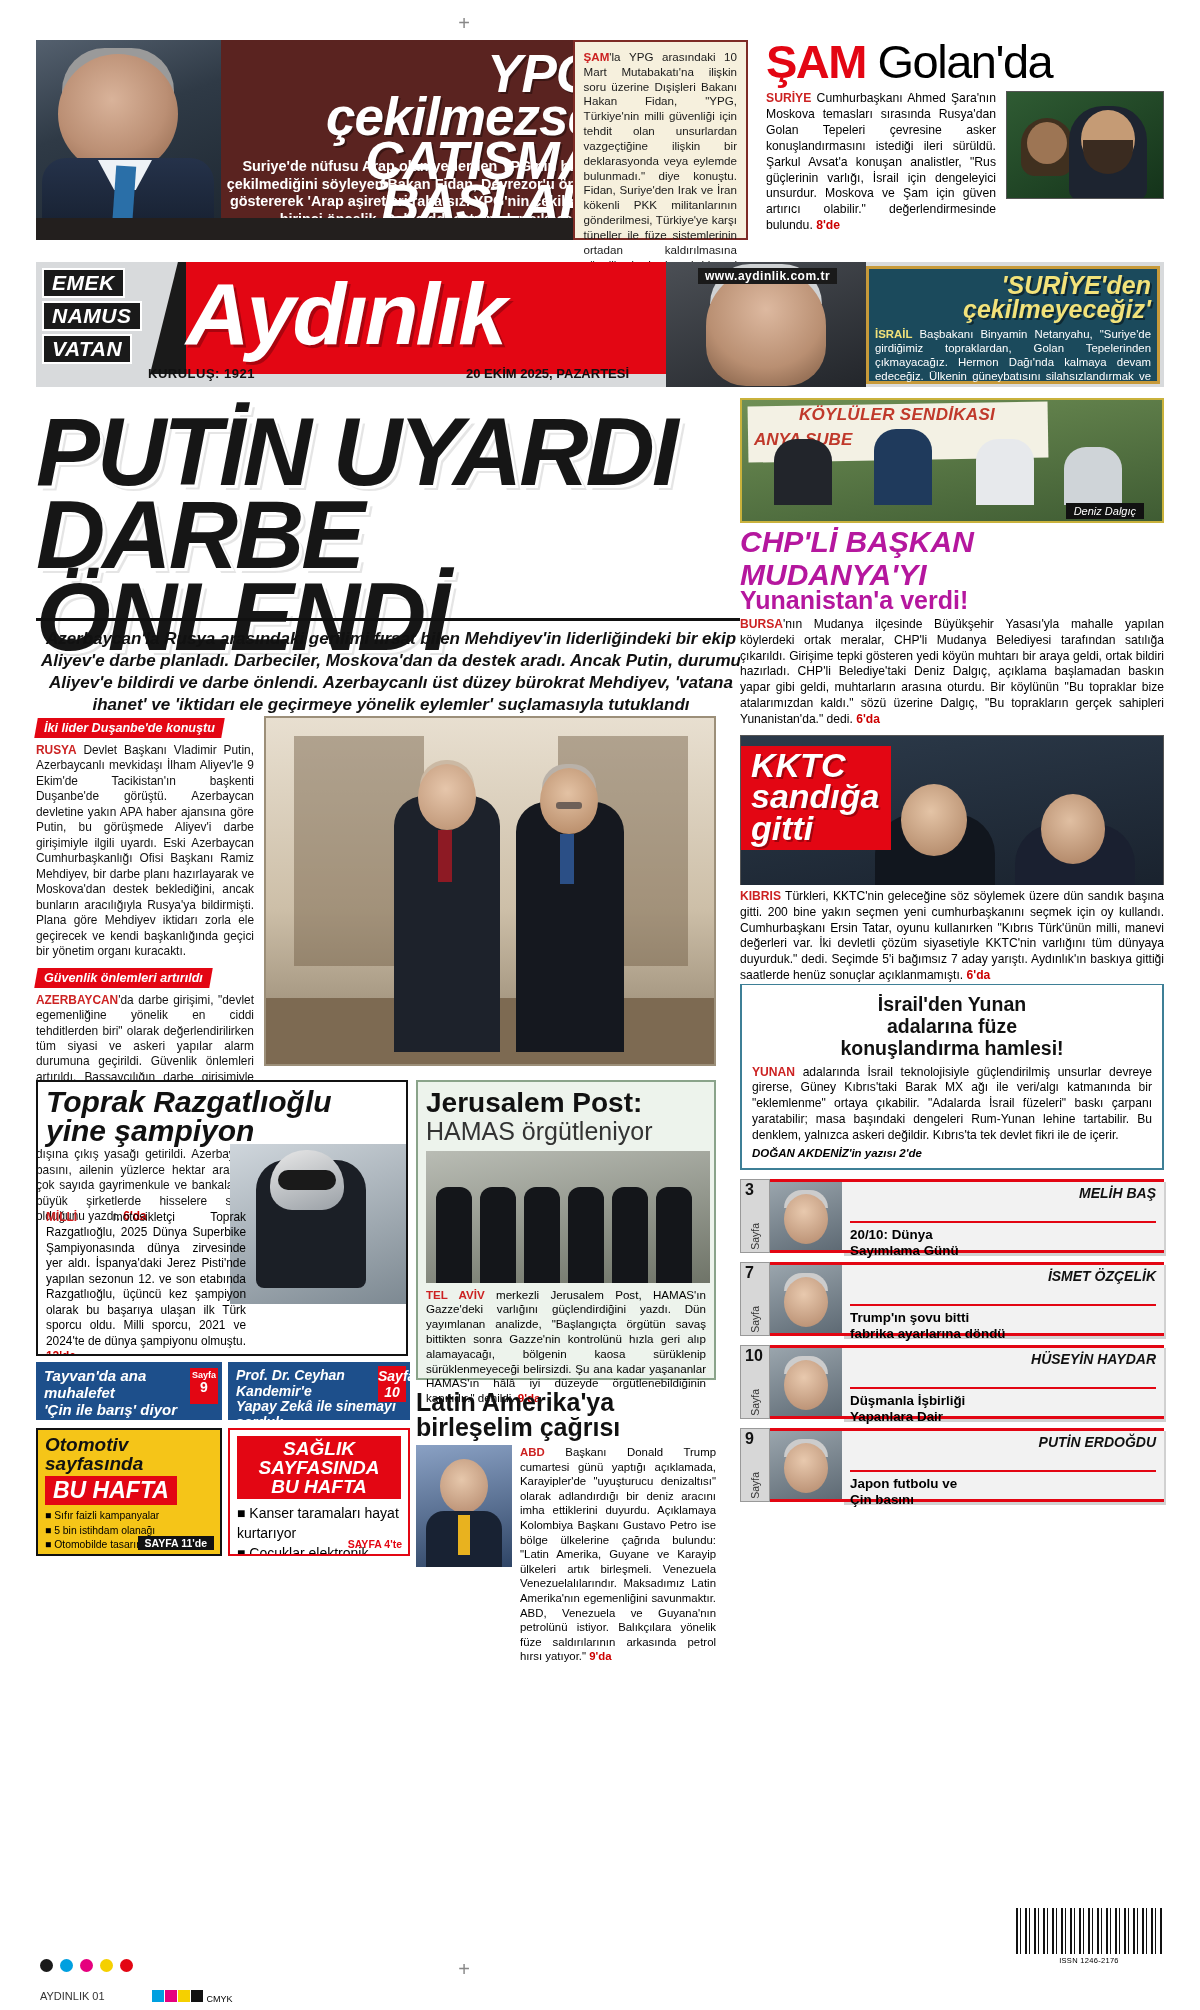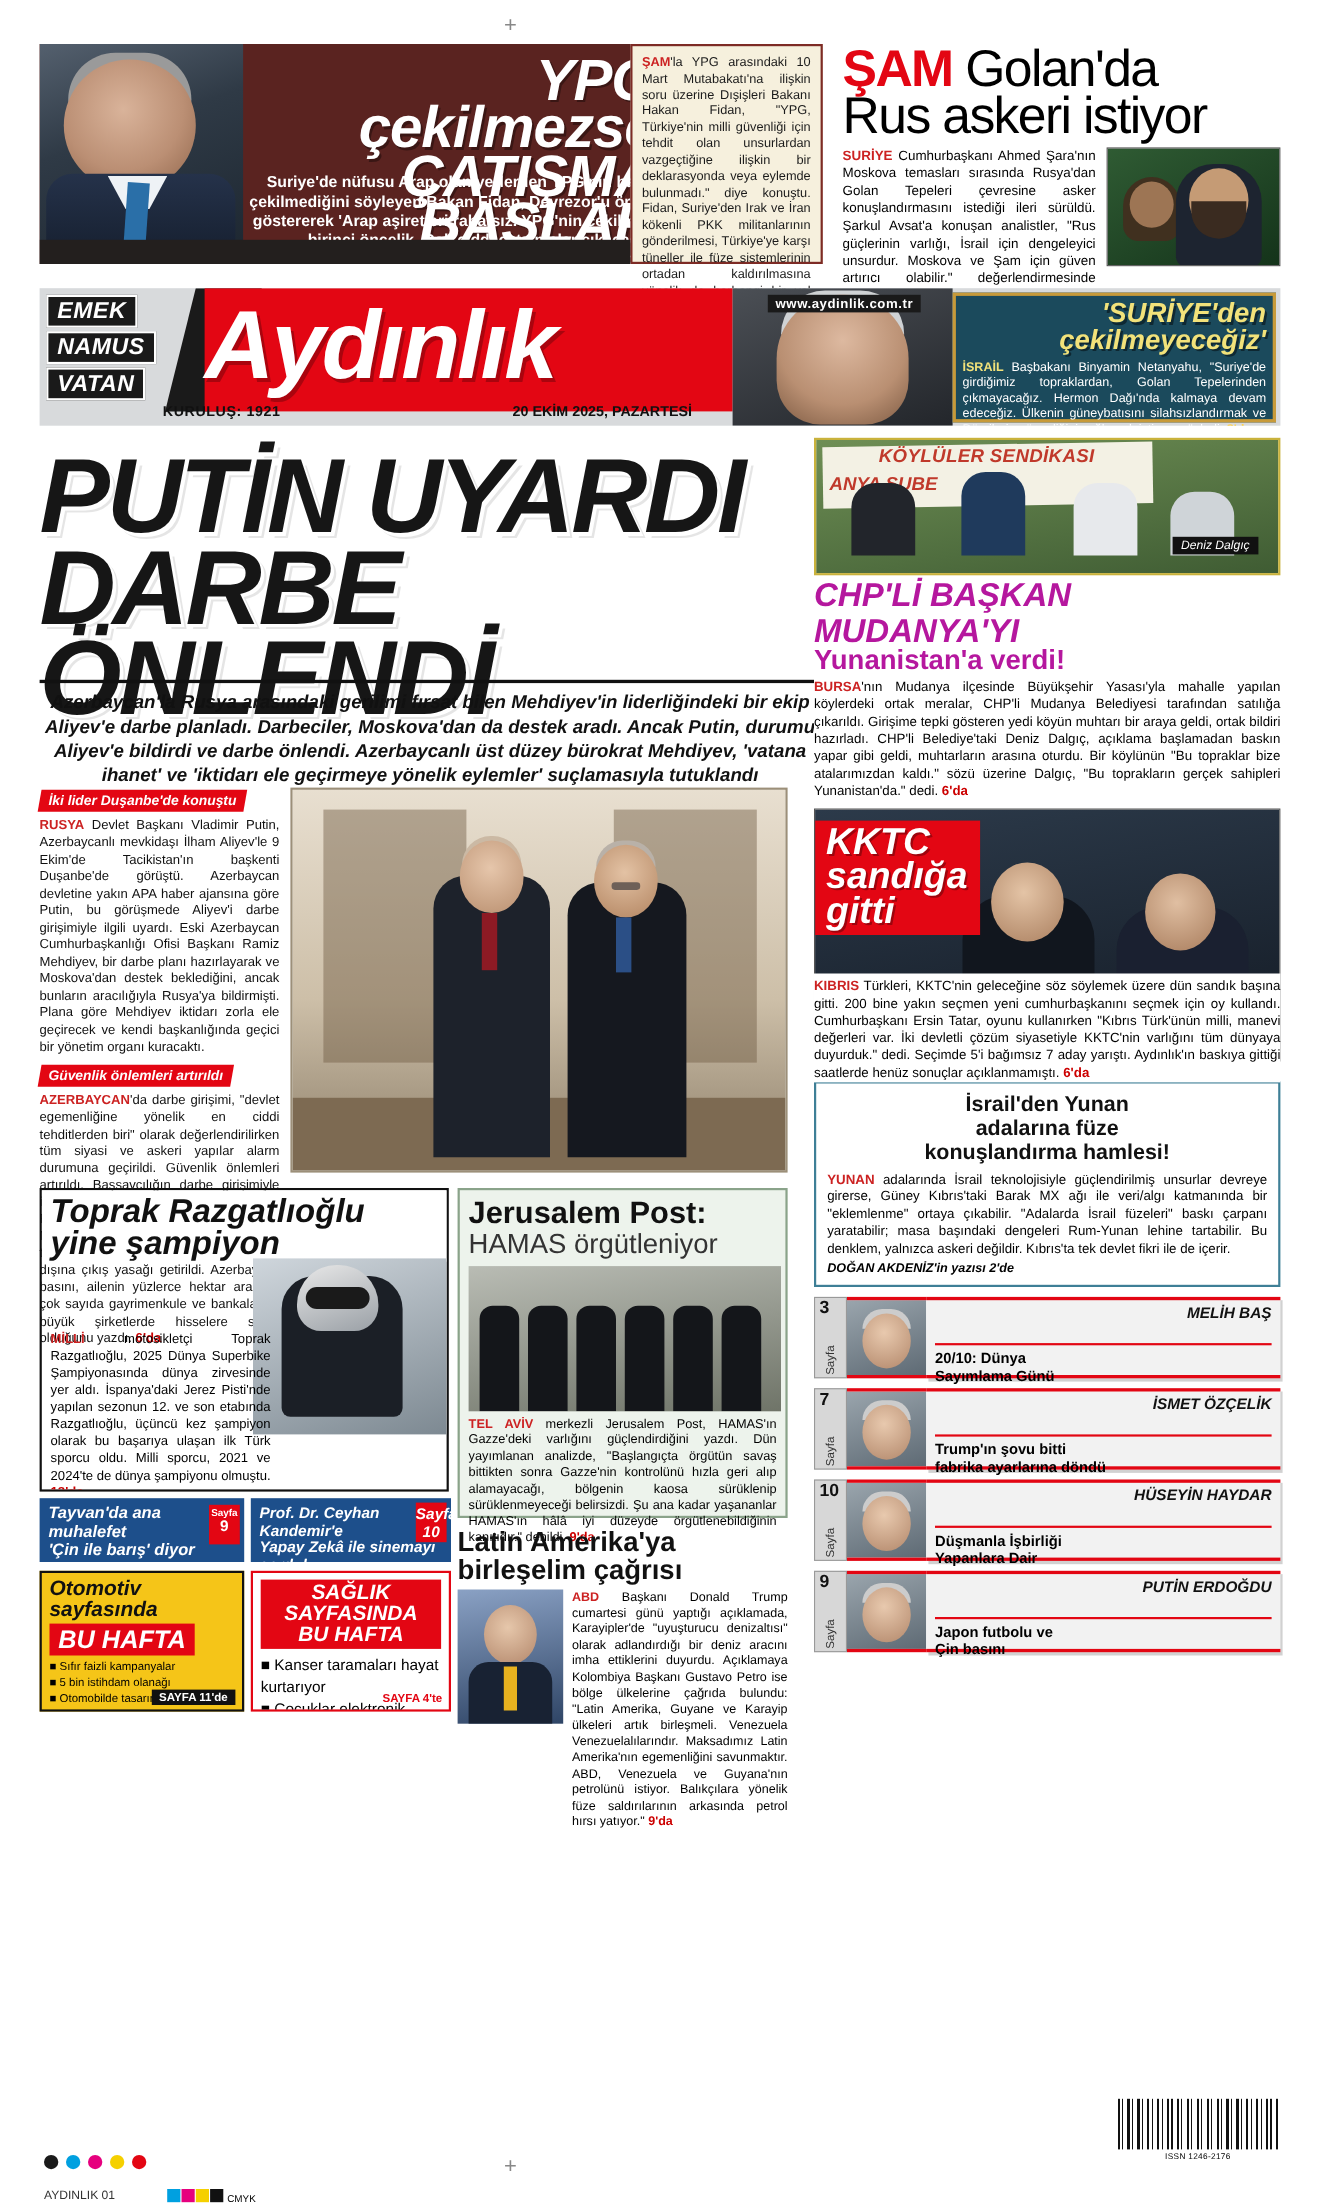--- a/index.html
+++ b/index.html
@@ -124,21 +124,21 @@
 
   .box-chp { background:#fff; }
   .chp-photo { width:424px; height:125px; position:relative; overflow:hidden; border:2px solid #c9b23c;
      background:linear-gradient(170deg,#6f8f55,#3f5c33); }
   .chp-banner { position:absolute; left:6px; top:4px; width:300px; height:56px; background:#f3f1e4; transform:rotate(-1deg); }
   .chp-bantxt { position:absolute; left:10px; top:6px; width:290px; color:#c0392b; font-weight:bold; font-style:italic;
      font-size:17px; line-height:1.05; letter-spacing:0.3px;text-align:center; }
   .chp-bantxt2 { position:absolute; left:12px; top:30px; color:#c0392b; font-weight:bold; font-style:italic; font-size:17px; }
   .chp-ppl { position:absolute; bottom:16px; left:22px; width:380px; height:70px; }
   .chp-p { position:absolute; bottom:0; width:58px; height:66px; border-radius:22px 22px 0 0; }
-  .chp-cap { position:absolute; right:18px; bottom:17px; background:#111; color:#fff; font-size:11px;
+  .chp-cap { position:absolute; right:18px; bottom:2px; background:#111; color:#fff; font-size:11px;
      font-style:italic; padding:2px 8px; }
   .chp-h1 { color:#b5179e; font-weight:bold; font-style:italic; font-size:30px; line-height:0.92; margin-top:5px; }
   .chp-h2 { color:#b5179e; font-weight:bold; font-size:25px; line-height:1.0; }
   .chp-body { font-size:12.1px; line-height:1.3; text-align:justify; margin-top:4px; }
 
   .kktc-wrap { margin-top:8px; position:relative; height:240px; }
   .kktc-photo { position:absolute; left:0; top:0; width:424px; height:230px; overflow:hidden;
      background:linear-gradient(170deg,#2c3a4a,#131a24); border:1px solid #555; }
   .kktc-tag { position:absolute; left:0; top:10px; background:#e30613; color:#fff; font-weight:bold; font-style:italic;
      font-size:34px; line-height:0.92; padding:4px 12px 6px 10px; text-shadow:2px 2px 0 rgba(0,0,0,.3); }
@@ -266,21 +266,20 @@
 
     <div class="sam-col">
       <span class="cap-label">ŞAM</span><span>'la YPG arasındaki 10 Mart Mutabakatı'na ilişkin soru üzerine Dışişleri Bakanı Hakan Fidan, "YPG, Türkiye'nin milli güvenliği için tehdit olan unsurlardan vazgeçtiğine ilişkin bir deklarasyonda veya eylemde bulunmadı." diye konuştu. Fidan, Suriye'den Irak ve İran kökenli PKK militanlarının gönderilmesi, Türkiye'ye karşı tüneller ile füze sistemlerinin ortadan kaldırılmasına yönelik de herhangi bir yol haritasının sunulmadığını vurguladı.</span>
       <span class="red bold">7'de</span>
     </div>
 
     <div class="sam-head-block">
       <div class="sam-title">
         <span class="s1">ŞAM</span><span> Golan'da</span>
       </div>
-      <div class="sam-title">Rus askeri istiyor</div>
       <div class="sam-body">
         <div class="sam-text">
           <span class="cap-label">SURİYE</span><span> Cumhurbaşkanı Ahmed Şara'nın Moskova temasları sırasında Rusya'dan Golan Tepeleri çevresine asker konuşlandırmasını istediği ileri sürüldü. Şarkul Avsat'a konuşan analistler, "Rus güçlerinin varlığı, İsrail için dengeleyici unsurdur. Moskova ve Şam için güven artırıcı olabilir." değerlendirmesinde bulundu.</span>
           <span class="red bold">8'de</span>
         </div>
         <div class="sam-photo">
           <div class="sam-p1"></div>
           <div class="sam-p1f"></div>
           <div class="sam-p2"></div>
           <div class="sam-p2f"></div>

